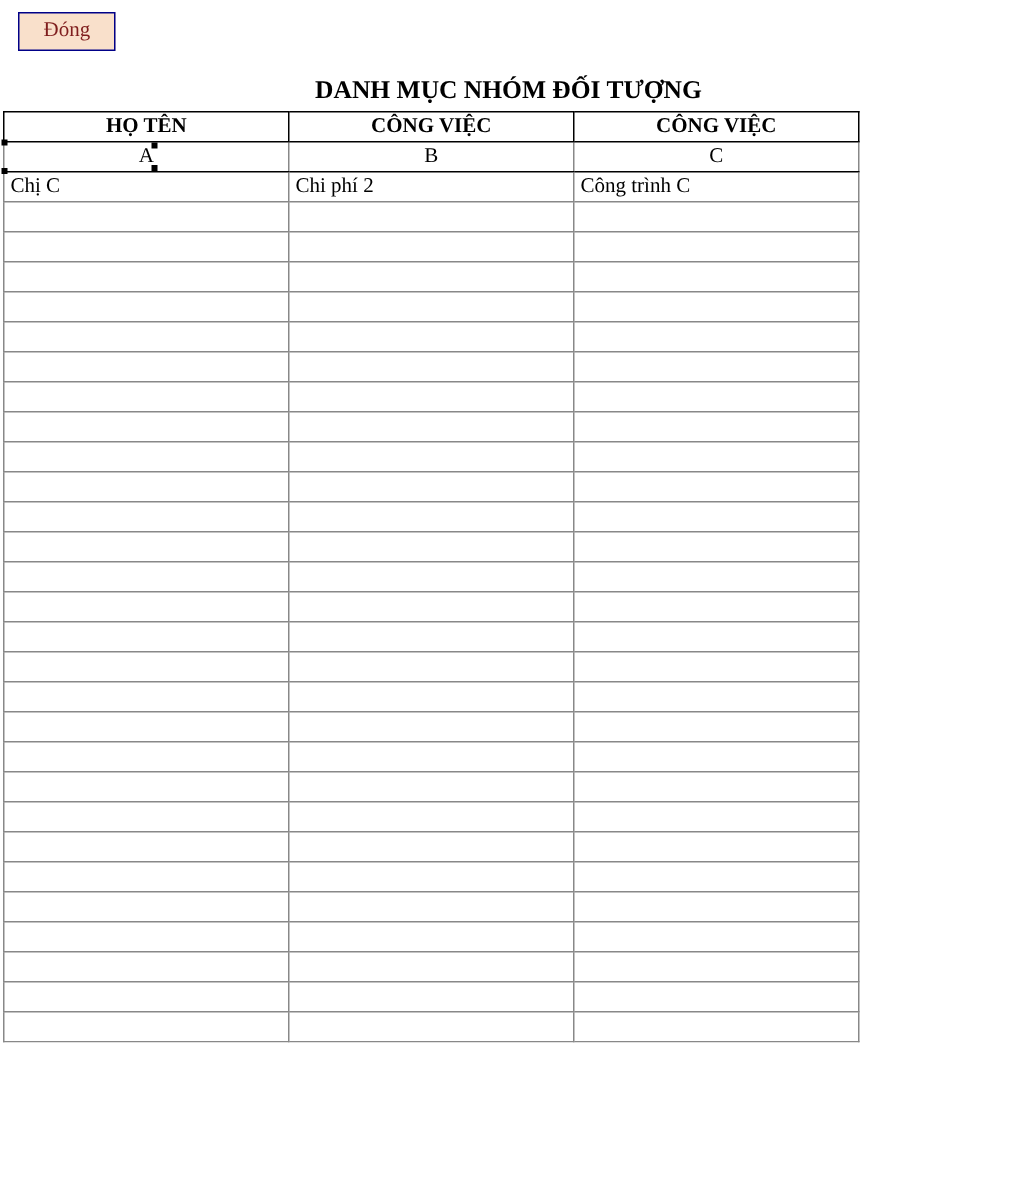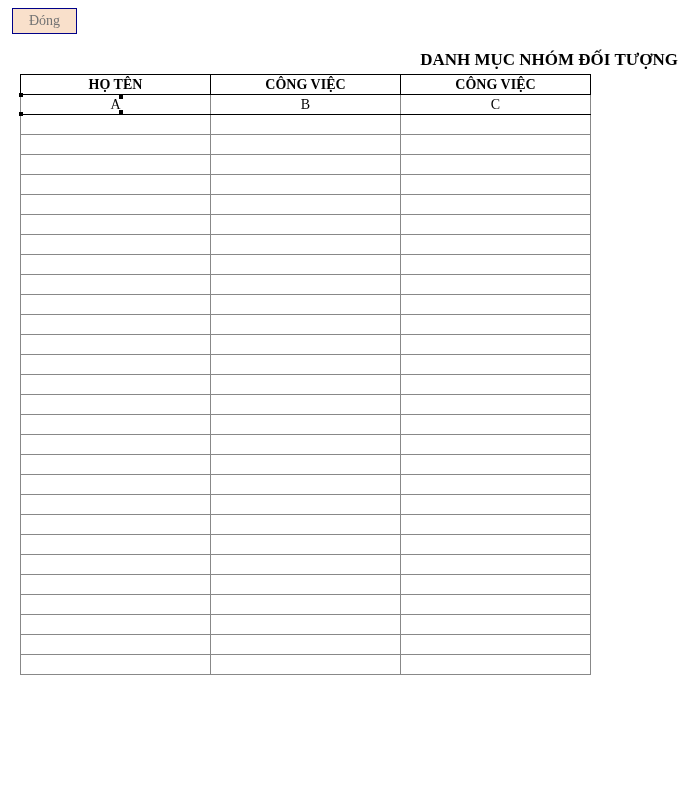--- a/index.html
+++ b/index.html
@@ -12,33 +12,33 @@
       font-size: 14px;
       background: #fff;
       color: #000;
       width: 678px;
     }
     .close-button {
       margin: 8px 0 10px 12px;
       padding: 4px 16px;
       background: #f9e0cb;
       border: 1px solid #000088;
-      color: #737373;
+      color: #7f1d1d;
       font-family: "Times New Roman", Times, serif;
       font-size: 14px;
       cursor: pointer;
     }
     .page-title {
-      text-align: right;
+      text-align: center;
       font-weight: bold;
       font-size: 17px;
       margin: 6px 0 4px 0;
     }
     .grid {
-      margin-left: 20px;
+      margin-left: 2px;
       border-collapse: collapse;
     }
     .grid th, .grid td {
       border: 1px solid #888;
       padding: 1px 4px;
       height: 20px;
       text-align: left;
       font-weight: normal;
     }
     .grid thead th {
@@ -125,20 +125,25 @@
       <th>CÔNG VIỆC</th>
     </tr>
     <tr class="code-row">
       <td class="selected-cell"><span class="selected-right">A</span></td>
       <td>B</td>
       <td>C</td>
     </tr>
   </thead>
   <tbody id="table-body">
       <tr>
+        <td>Chị C</td>
+        <td>Chi phí 2</td>
+        <td>Công trình C</td>
+      </tr>
+      <tr>
         <td></td>
         <td></td>
         <td></td>
       </tr>
       <tr>
         <td></td>
         <td></td>
         <td></td>
       </tr>
       <tr>

